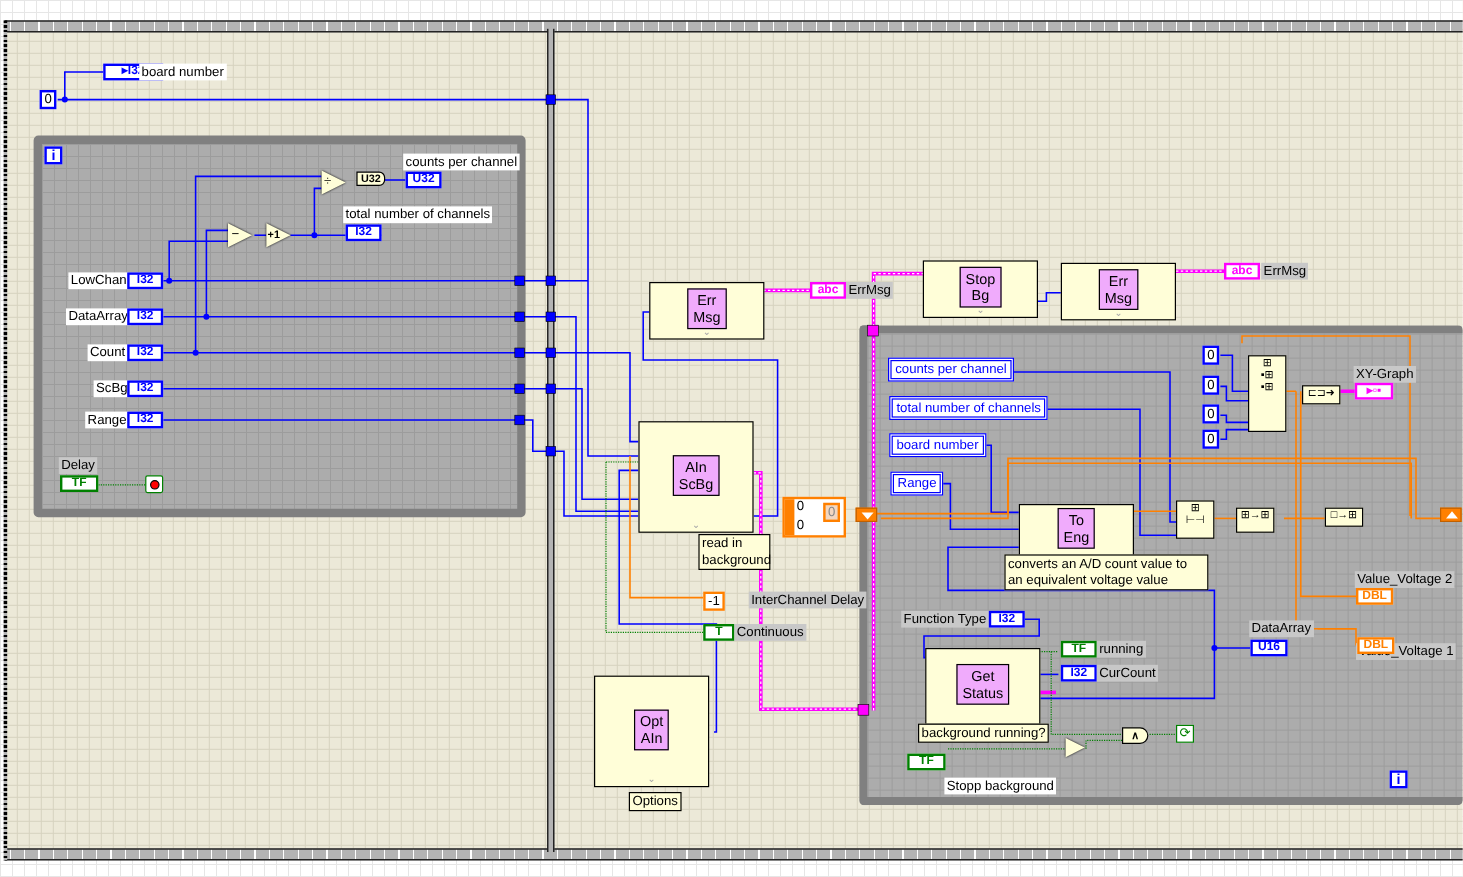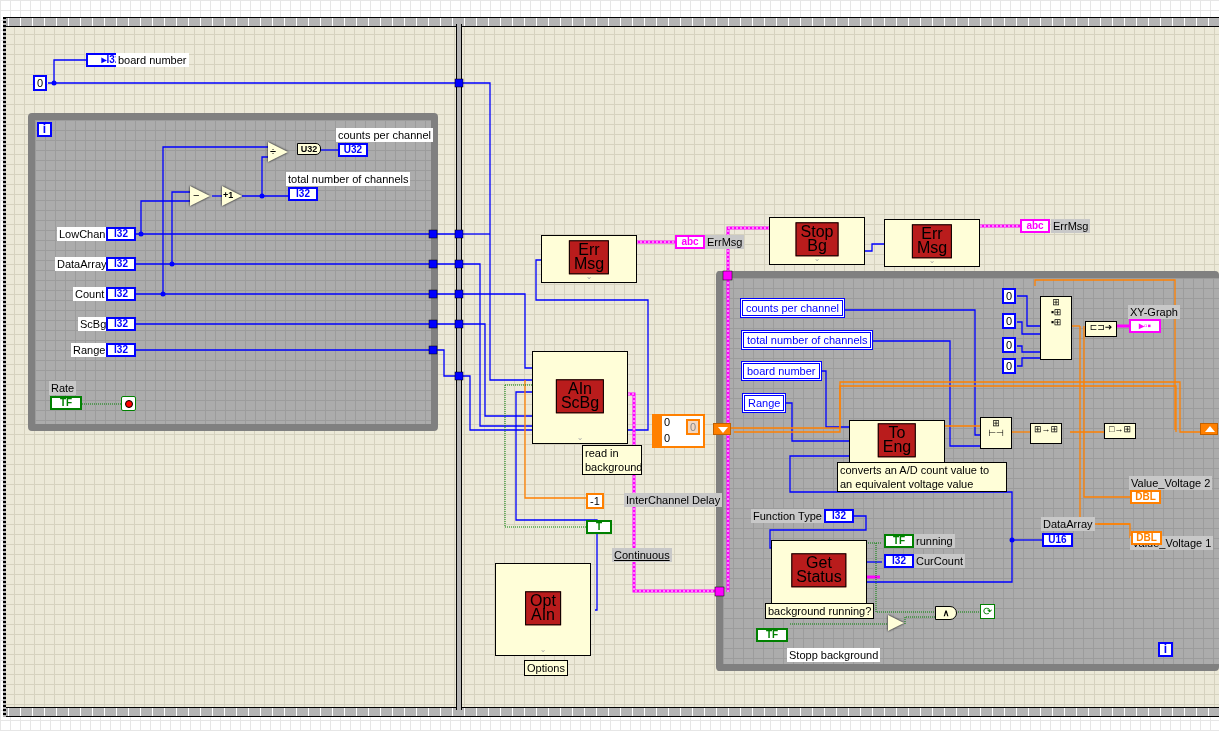--- a/index.html
+++ b/index.html
@@ -23,22 +23,22 @@
   .label.gray{background:#c8c8c8;}
   .label.box{background:#fffed8;border:1px solid #000;}
   .term{height:14px;border:2px solid #0000ff;background:#fff;color:#0000ff;font-weight:bold;font-size:10px;
     line-height:10px;text-align:center;white-space:nowrap;padding:0 2px;}
   .term.green{border-color:#008000;color:#008000;}
   .term.pink{border-color:#ff00ff;color:#ff00ff;}
   .term.orange{border-color:#ff8000;color:#ff8000;}
   .const{background:#fff;border:2px solid #0000ff;color:#000;height:16px;line-height:12px;padding:0 2px;font-size:11px;}
   .bundle-lbl{background:#fff;border:3px double #0000ff;color:#0000ff;padding:0 3px;line-height:14px;white-space:nowrap;font-size:11px;}
   .subvi{background:#fffed8;border:1px solid #000;}
-  .subvi .icon{position:absolute;left:50%;top:50%;transform:translate(-50%,-55%);background:#b91c1c;border:1px solid #000;
-    text-align:center;font-size:16px;line-height:14px;padding:2px 4px;}
+  .subvi .icon{position:absolute;left:50%;top:50%;transform:translate(-50%,-55%);background:#f0abfc;border:1px solid #000;
+    text-align:center;font-size:12px;line-height:14px;padding:2px 4px;}
   .subvi .chev{position:absolute;left:50%;bottom:1px;transform:translateX(-50%);color:#aaa;font-size:8px;}
   .node{background:#fffed8;border:1px solid #000;font-size:9px;text-align:center;}
   svg{position:absolute;left:0;top:0;}
 </style>
 </head>
 <body>
 
 <div class="abs seqframe" style="left:4px;top:24px;width:1215px;height:686px;"></div>
 <div class="abs filmstrip" style="left:4px;top:17px;width:1215px;height:10px;"></div>
 <div class="abs filmstrip" style="left:4px;top:707px;width:1215px;height:10px;"></div>
@@ -174,21 +174,21 @@
 <div class="abs" style="left:223px;top:190px;font-size:9px;font-weight:bold;">+1</div>
 <div class="abs" style="left:268px;top:142px;width:0;height:0;border-top:10px solid transparent;border-bottom:10px solid transparent;border-left:20px solid #fffed8;filter:drop-shadow(0 0 1px #000);"></div>
 <div class="abs" style="left:270px;top:145px;font-size:11px;">÷</div>
 <div class="abs" style="left:297px;top:143px;width:24px;height:12px;background:#fffed8;border:1px solid #000;border-radius:0 5px 5px 0;font-size:9px;font-weight:bold;text-align:center;line-height:11px;">U32</div>
 
 <div class="abs label" style="left:336px;top:128px;">counts per channel</div>
 <div class="abs term" style="left:338px;top:143px;width:30px;">U32</div>
 <div class="abs label" style="left:286px;top:172px;">total number of channels</div>
 <div class="abs term" style="left:288px;top:187px;width:30px;">I32</div>
 
-<div class="abs label gray" style="left:49px;top:381px;">Rate</div>
+<div class="abs label gray" style="left:49px;top:381px;">Delay</div>
 <div class="abs term green" style="left:50px;top:396px;width:32px;">TF</div>
 <div class="abs" style="left:121px;top:396px;width:15px;height:15px;background:#fff;border:1px solid #008000;border-radius:2px;">
     <div style="position:absolute;left:3px;top:3px;width:8px;height:8px;border-radius:50%;background:#ff0000;border:1px solid #000;box-sizing:border-box;"></div>
   </div>
 
 <div class="abs subvi" style="left:541px;top:235px;width:96px;height:48px;">
   <div class="icon"><span>Err</span><br><span>Msg</span></div>
   <div class="chev">⌄</div>
 </div>
 <div class="abs term pink" style="left:675px;top:235px;width:30px;">abc</div>
@@ -207,21 +207,21 @@
 
 <div class="abs subvi" style="left:532px;top:351px;width:96px;height:93px;">
   <div class="icon"><span>AIn</span><br><span>ScBg</span></div>
   <div class="chev">⌄</div>
 </div>
 <div class="abs label box" style="left:548px;top:445px;width:60px;white-space:normal;margin-left:34px;">read in background</div>
 
 <div class="abs const" style="left:586px;top:493px;border-color:#ff8000;">-1</div>
 <div class="abs label gray" style="left:624px;top:493px;">InterChannel Delay</div>
 <div class="abs term green" style="left:586px;top:520px;width:26px;">T</div>
-<div class="abs label gray" style="left:612px;top:548px;text-decoration:underline;">Continuous</div>
+<div class="abs label gray" style="left:612px;top:520px;">Continuous</div>
 
 <div class="abs subvi" style="left:495px;top:563px;width:96px;height:93px;">
   <div class="icon"><span>Opt</span><br><span>AIn</span></div>
   <div class="chev">⌄</div>
 </div>
 <div class="abs label box" style="left:524px;top:660px;">Options</div>
 
 <div class="abs" style="left:652px;top:414px;width:53px;height:34px;border:2px solid #ff8000;background:#fff;">
   <div class="abs" style="left:0;top:0;width:8px;height:30px;background:#ff8000;"></div>
   <div class="abs" style="left:10px;top:0;font-size:11px;">0</div>

